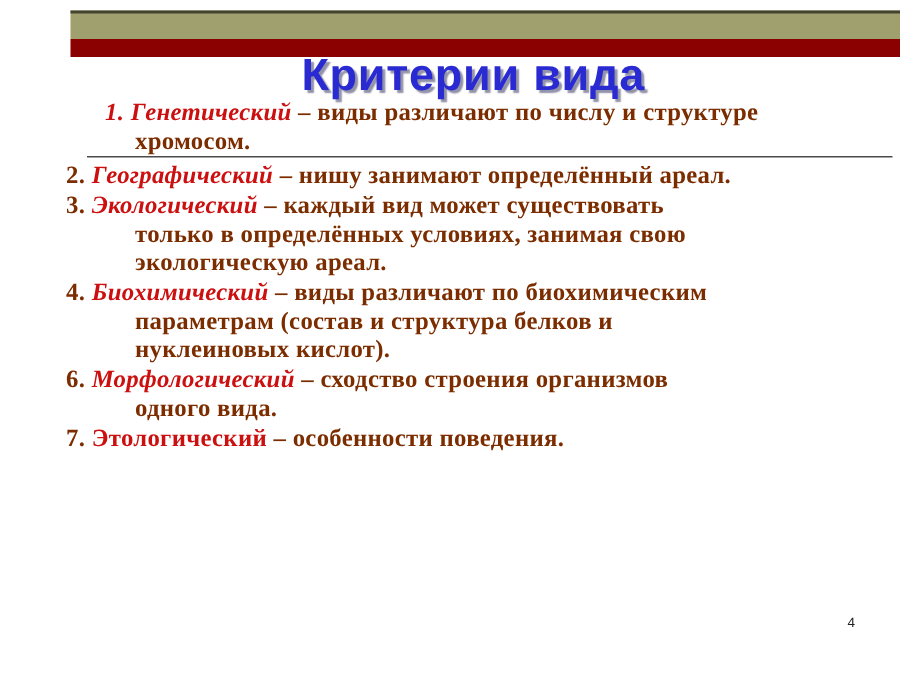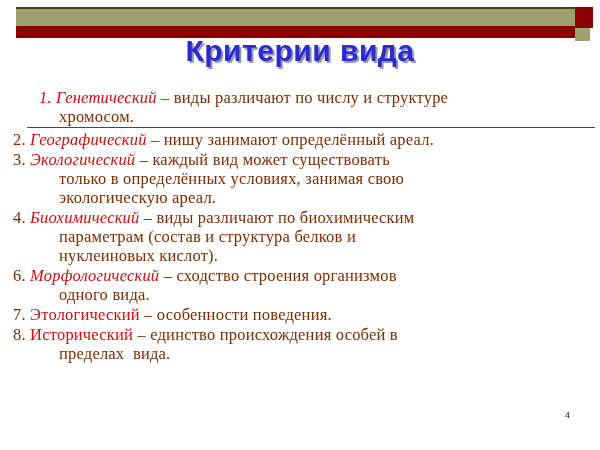--- a/index.html
+++ b/index.html
@@ -3,21 +3,21 @@
 <meta charset="utf-8">
 <style>
   html, body { margin: 0; padding: 0; }
   body {
     width: 600px; height: 450px;
     background: #ffffff;
     font-family: "Liberation Serif", "DejaVu Serif", serif;
     position: relative;
     overflow: hidden;
   }
-  .slide { position: absolute; inset: 0; }
+  .slide { position: absolute; inset: 0; margin-left: 31px; }
 
   
   .bar-tan {
     position: absolute; left: 16px; top: 7px;
     width: 559px; height: 19px;
     background: #a0a06e;
     border-top: 2px solid #44442e;
     box-sizing: border-box;
   }
   .sq-red {
@@ -42,23 +42,23 @@
     font-family: "Liberation Sans", "DejaVu Sans", sans-serif;
     font-weight: bold;
     font-size: 30px;
     letter-spacing: 0.5px;
     color: #2a2ad2;
     text-shadow: 2px 2px 1px #9191a8;
     white-space: nowrap;
   }
 
   .list {
-    position: absolute; left: 2px; right: 2px; top: 88px;
+    position: absolute; left: 2px; right: 2px; top: 65px;
     font-size: 16.5px;
-    font-weight: normal;
+    font-weight: bold;
     line-height: 19px;
     letter-spacing: 0.2px;
     color: #7c2d00;
   }
   .item {
     padding-left: 57px;
     text-indent: -46px;
     margin: 0 0 1px 0;
   }
   .item.indent1 { text-indent: -20px; }
@@ -131,24 +131,18 @@
       <span class="item-rest">– сходство строения организмов
 одного вида.</span>
     </div>
 
     <div class="item">
       <span>7.</span>
       <span class="kw">Этологический</span>
       <span class="item-rest">– особенности поведения.</span>
     </div>
 
-    <div class="item">
-      <span>8.</span>
-      <span class="kw">Исторический</span>
-      <span class="item-rest">– единство происхождения особей в
-пределах  вида.</span>
-    </div>
 
   </div>
 
   <div class="page-number">4</div>
 
 </div>
 
 </body></html>

